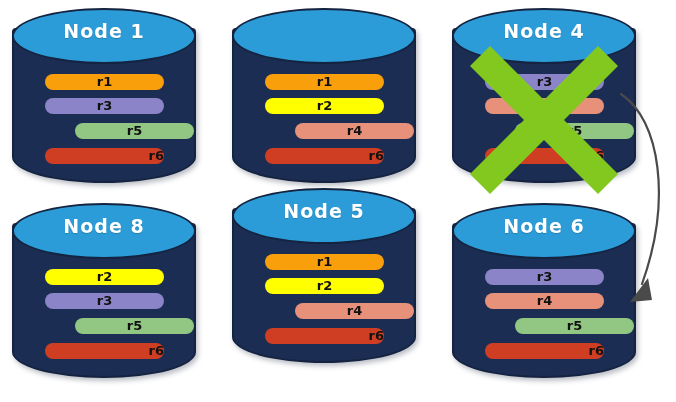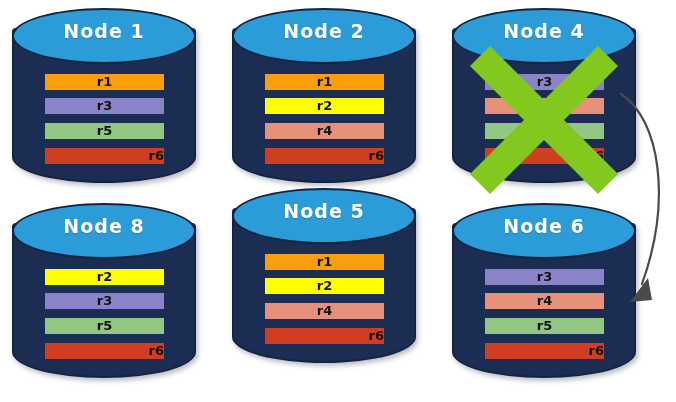--- a/index.html
+++ b/index.html
@@ -77,31 +77,31 @@
     top: 0;
     width: 184px;
     height: 178px;
     z-index: 5;
   }
   .bar {
     position: absolute;
     left: 33px;
     width: 119px;
     height: 16px;
-    border-radius: 0;
+    border-radius: 8px;
     text-align: center;
     font-size: 13px;
     font-weight: bold;
     color: #111111;
     line-height: 16px;
     box-sizing: border-box;
   }
   .bar.b0 { top: 66px; }
   .bar.b1 { top: 90px; }
-  .bar.b2 { top: 115px; }
+  .bar.b2 { top: 115px; margin-left: 30px; }
   .bar.b3 { top: 140px; text-align: right; }
 
   
   .fail-x {
     position: absolute;
     left: 18px;
     top: 38px;
     width: 148px;
     height: 148px;
     z-index: 8;
@@ -131,21 +131,20 @@
       <div class="bar b0" style="background: rgb(249, 159, 12);">r1</div>
       <div class="bar b1" style="background: rgb(139, 132, 200);">r3</div>
       <div class="bar b2" style="background: rgb(146, 198, 131);">r5</div>
       <div class="bar b3" style="background: rgb(207, 62, 34);">r6</div>
     </div>
   </div>
 
   <div class="node" style="left:232px; top:8px;">
     <div class="cyl-body" style="background: rgb(27, 45, 83); border-color: rgb(20, 35, 63);"></div>
     <div class="cyl-top" style="background: rgb(44, 156, 216); border-color: rgb(20, 35, 63);"></div>
-    <div class="cyl-label">Node 2</div>
     <div class="bars">
       <div class="bar b0" style="background: rgb(249, 159, 12);">r1</div>
       <div class="bar b1" style="background: rgb(255, 255, 0);">r2</div>
       <div class="bar b2" style="background: rgb(232, 145, 122);">r4</div>
       <div class="bar b3" style="background: rgb(207, 62, 34);">r6</div>
     </div>
   </div>
 
   <div class="node" style="left:452px; top:8px;">
     <div class="cyl-body" style="background: rgb(27, 45, 83); border-color: rgb(20, 35, 63);"></div>

